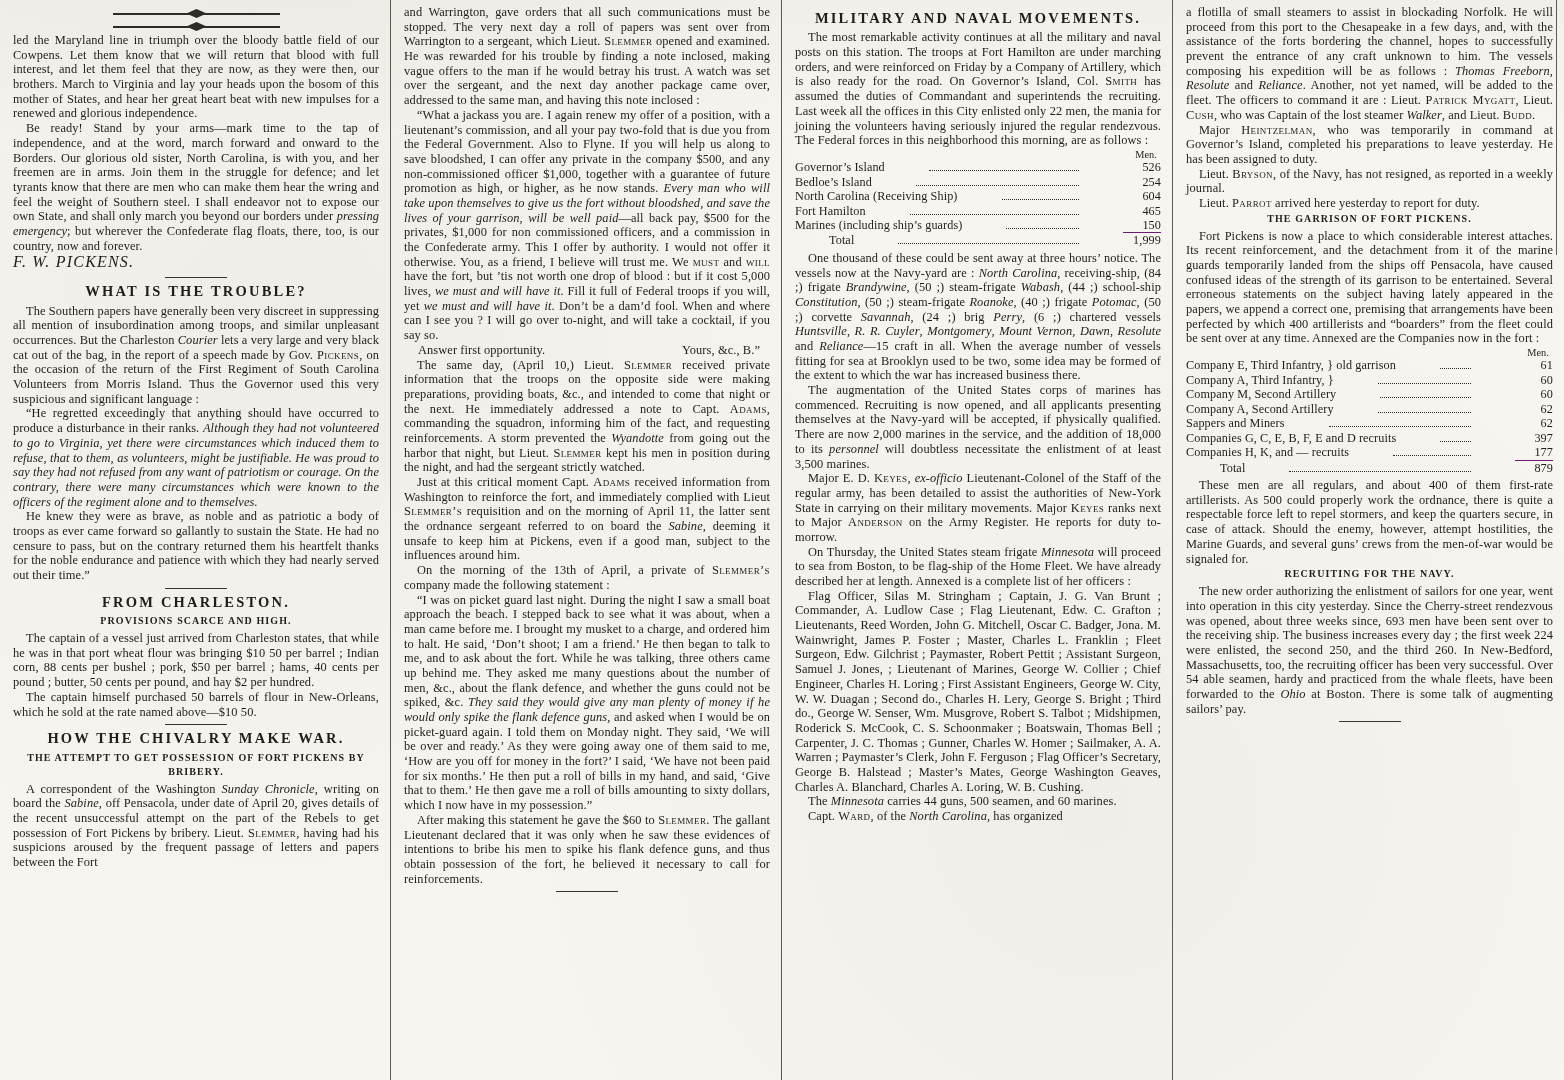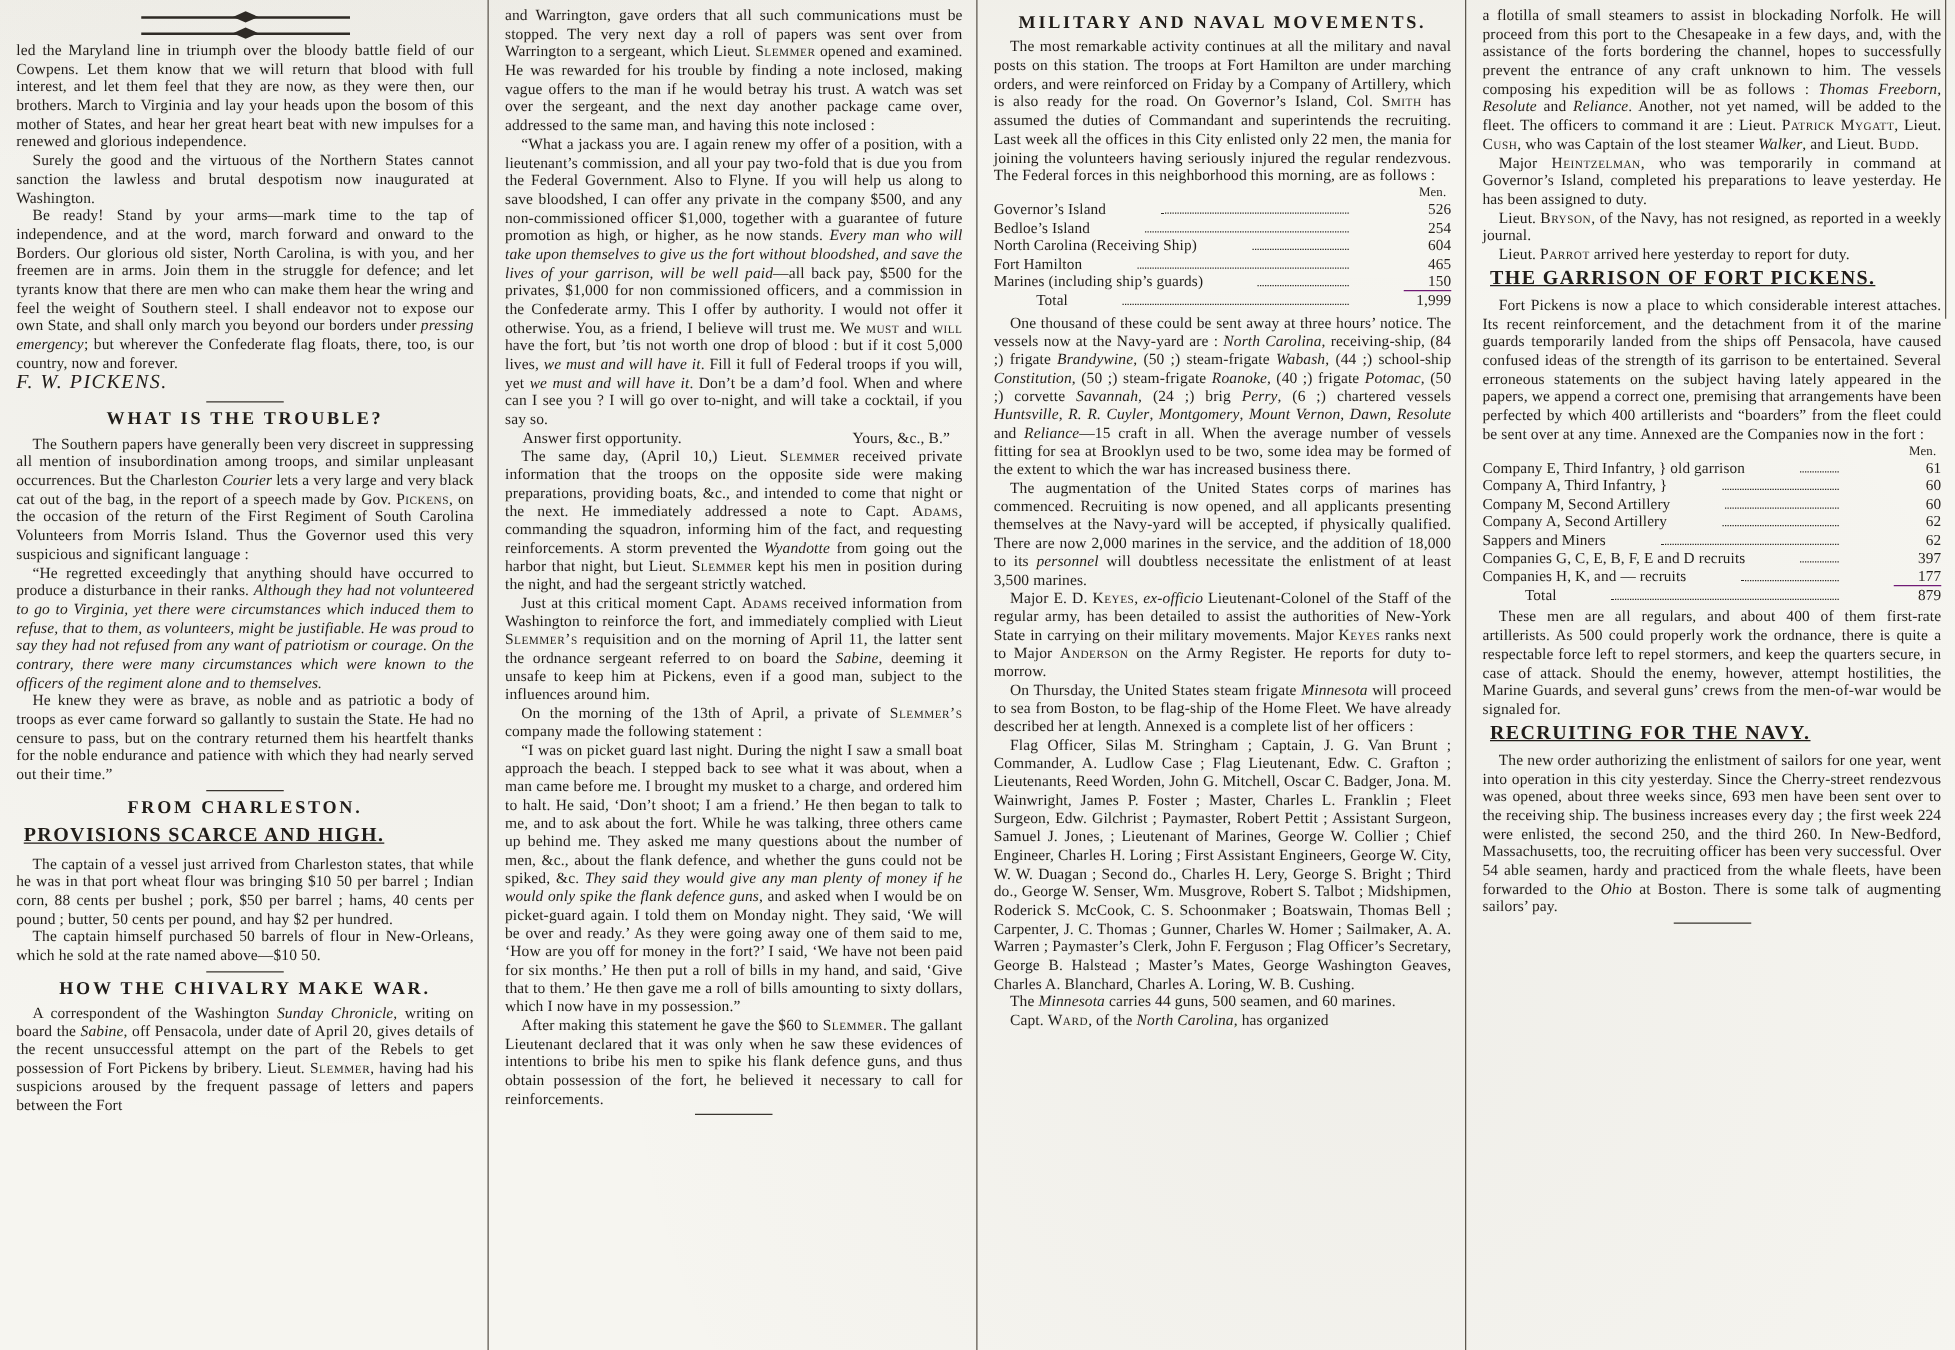--- a/index.html
+++ b/index.html
@@ -30,22 +30,22 @@
   .sc{font-variant:small-caps;letter-spacing:0.4px;}
   .continued{
     text-align:center;font-weight:bold;font-style:italic;
     font-size:19.5px;margin:1px 0 2px;letter-spacing:0.5px;text-indent:0;
   }
   .head1{
     text-align:center;font-weight:bold;font-size:14.5px;
     letter-spacing:2.2px;margin:5px 0 3px;text-indent:0;line-height:1.2;
   }
   .head2{
-    text-align:left;font-weight:bold;font-size:16px;
-    letter-spacing:1.1px;margin:1px 6px 3px;text-indent:0;line-height:1.4;text-decoration:underline;
+    text-align:center;font-weight:bold;font-size:10px;
+    letter-spacing:1.1px;margin:1px 6px 3px;text-indent:0;line-height:1.4;
   }
   .sig{text-align:left;padding-right:34px;letter-spacing:1.2px;font-size:16px;font-style:italic;}
   .rule{width:62px;border-top:1.3px solid #39342e;margin:5px auto 4px;}
   .ornament{display:flex;align-items:center;justify-content:center;margin:4px 0 2px;}
   .oline{width:80px;height:2px;background:#2e2a25;}
   .odiamond{width:9px;height:9px;background:#2e2a25;transform:scale(1.6,0.72) rotate(45deg);margin:0 -1px;}
   .ntable{margin:1px 0 3px;font-size:12.2px;}
   .unitrow{text-align:right;font-size:10.3px;padding-right:4px;line-height:1.1;}
   .trow{display:flex;align-items:baseline;gap:40px;}
   .tlabel{white-space:nowrap;}
@@ -64,35 +64,35 @@
         <span class="oline"></span>
         <span class="odiamond"></span>
         <span class="oline"></span>
       </div>
       <div class="ornament">
         <span class="oline"></span>
         <span class="odiamond"></span>
         <span class="oline"></span>
       </div>
       <p class="para noindent">led the Maryland line in triumph over the bloody battle field of our Cowpens.  Let them know that we will return that blood with full interest, and let them feel that they are now, as they were then, our brothers.  March to Virginia and lay your heads upon the bosom of this mother of States, and hear her great heart beat with new impulses for a renewed and glorious independence.</p>
-      <p class="para">Surely the good and the virtuous of the Northern States cannot sanction the lawless and brutal despotism now inaugurated at Washington.</p>
       <p class="para">Be ready!  Stand by your arms—mark time to the tap of independence, and at the word, march forward and onward to the Borders.  Our glorious old sister, North Carolina, is with you, and her freemen are in arms.  Join them in the struggle for defence; and let tyrants know that there are men who can make them hear the wring and feel the weight of Southern steel.  I shall endeavor not to expose our own State, and shall only march you beyond our borders under <i>pressing emergency</i>; but wherever the Confederate flag floats, there, too, is our country, now and forever.</p>
       <div class="sig">F. W. PICKENS.</div>
       <div class="rule"></div>
       <div class="head1">WHAT IS THE TROUBLE?</div>
       <p class="para">The Southern papers have generally been very discreet in suppressing all mention of insubordination among troops, and similar unpleasant occurrences.  But the Charleston <i>Courier</i> lets a very large and very black cat out of the bag, in the report of a speech made by Gov. <span class="sc">Pickens</span>, on the occasion of the return of the First Regiment of South Carolina Volunteers from Morris Island.  Thus the Governor used this very suspicious and significant language :</p>
       <p class="para">“He regretted exceedingly that anything should have occurred to produce a disturbance in their ranks.  <i>Although they had not volunteered to go to Virginia, yet there were circumstances which induced them to refuse, that to them, as volunteers, might be justifiable.  He was proud to say they had not refused from any want of patriotism or courage.  On the contrary, there were many circumstances which were known to the officers of the regiment alone and to themselves.</i></p>
       <p class="para">He knew they were as brave, as noble and as patriotic a body of troops as ever came forward so gallantly to sustain the State.  He had no censure to pass, but on the contrary returned them his heartfelt thanks for the noble endurance and patience with which they had nearly served out their time.”</p>
       <div class="rule"></div>
       <div class="head1">FROM CHARLESTON.</div>
       <div class="head2">PROVISIONS SCARCE AND HIGH.</div>
       <p class="para">The captain of a vessel just arrived from Charleston states, that while he was in that port wheat flour was bringing $10 50 per barrel ;  Indian corn, 88 cents per bushel ;  pork, $50 per barrel ;  hams, 40 cents per pound ;  butter, 50 cents per pound, and hay $2 per hundred.</p>
       <p class="para">The captain himself purchased 50 barrels of flour in New-Orleans, which he sold at the rate named above—$10 50.</p>
       <div class="rule"></div>
       <div class="head1">HOW THE CHIVALRY MAKE WAR.</div>
+      <div class="head2">THE ATTEMPT TO GET POSSESSION OF FORT PICKENS BY BRIBERY.</div>
       <p class="para">A correspondent of the Washington <i>Sunday Chronicle</i>, writing on board the <i>Sabine</i>, off Pensacola, under date of April 20, gives details of the recent unsuccessful attempt on the part of the Rebels to get possession of Fort Pickens by bribery.  Lieut. <span class="sc">Slemmer</span>, having had his suspicions aroused by the frequent passage of letters and papers between the Fort</p>
     </section>
   <section class="col rule-right">
       <p class="para noindent">and Warrington, gave orders that all such communications must be stopped.  The very next day a roll of papers was sent over from Warrington to a sergeant, which Lieut. <span class="sc">Slemmer</span> opened and examined. He was rewarded for his trouble by finding a note inclosed, making vague offers to the man if he would betray his trust.  A watch was set over the sergeant, and the next day another package came over, addressed to the same man, and having this note inclosed :</p>
       <p class="para">“What a jackass you are.  I again renew my offer of a position, with a lieutenant’s commission, and all your pay two-fold that is due you from the Federal Government.  Also to Flyne.  If you will help us along to save bloodshed, I can offer any private in the company $500, and any non-commissioned officer $1,000, together with a guarantee of future promotion as high, or higher, as he now stands.  <i>Every man who will take upon themselves to give us the fort without bloodshed, and save the lives of your garrison, will be well paid</i>—all back pay, $500 for the privates, $1,000 for non commissioned officers, and a commission in the Confederate army.  This I offer by authority.  I would not offer it otherwise.  You, as a friend, I believe will trust me.  We <span class="sc">must</span> and <span class="sc">will</span> have the fort, but ’tis not worth one drop of blood : but if it cost 5,000 lives, <i>we must and will have it</i>.  Fill it full of Federal troops if you will, yet <i>we must and will have it</i>.  Don’t be a dam’d fool.  When and where can I see you ?  I will go over to-night, and will take a cocktail, if you say so.</p>
       <div class="splitline">
         <span>Answer first opportunity.</span>
         <span>Yours, &amp;c., B.”</span>
       </div>
       <p class="para">The same day, (April 10,) Lieut. <span class="sc">Slemmer</span> received private information that the troops on the opposite side were making preparations, providing boats, &amp;c., and intended to come that night or the next.  He immediately addressed a note to Capt. <span class="sc">Adams</span>, commanding the squadron, informing him of the fact, and requesting reinforcements.  A storm prevented the <i>Wyandotte</i> from going out the harbor that night, but Lieut. <span class="sc">Slemmer</span> kept his men in position during the night, and had the sergeant strictly watched.</p>

